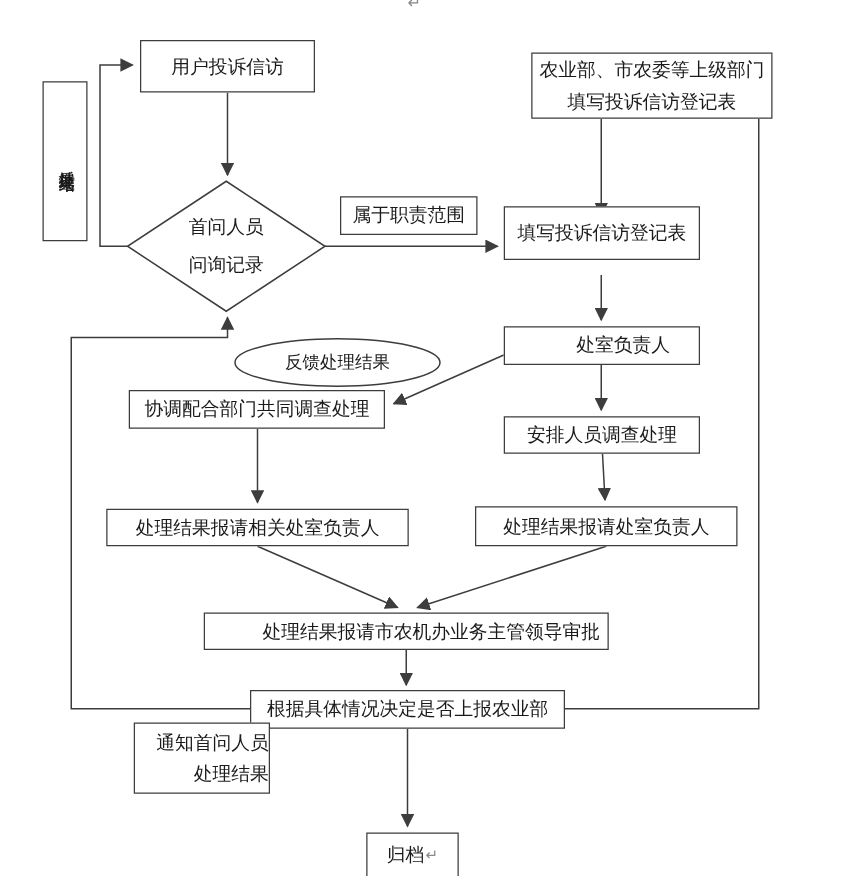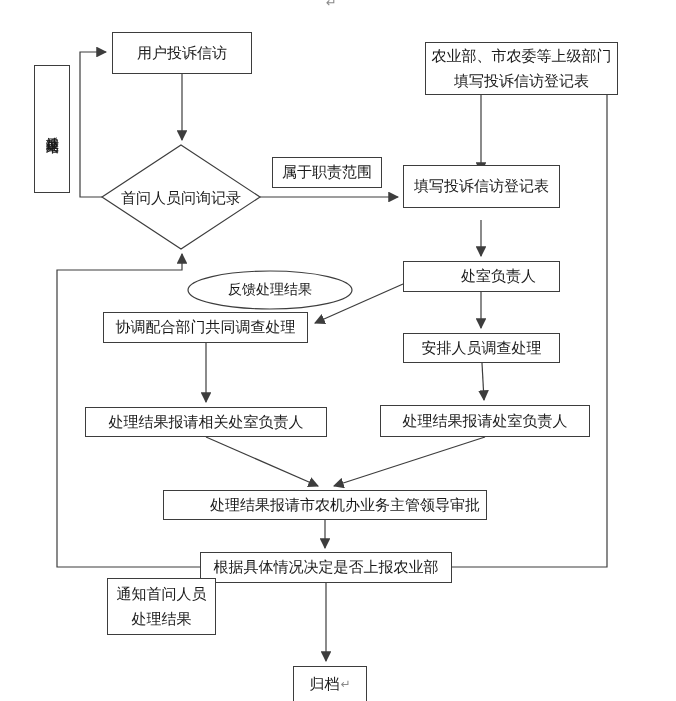--- a/index.html
+++ b/index.html
@@ -31,21 +31,21 @@
     background:#ffffff;
     display:flex;align-items:center;justify-content:center;
     text-align:center;
     font-size:15px;line-height:1.5;
     z-index:2;
     white-space:nowrap;
   }
   .node.multiline{flex-direction:column;white-space:normal;line-height:25px;margin-left:40px;}
   .diamond-label{
     position:absolute;left:121px;top:167px;width:120px;height:62px;
-    display:flex;flex-direction:row;align-items:center;justify-content:center;
+    display:flex;flex-direction:column;align-items:center;justify-content:center;
     line-height:31px;font-size:15px;z-index:3;text-align:left;font-family:Liberation Serif, serif;
   }
   .ellipse-label{
     position:absolute;left:190px;top:274px;width:160px;height:32px;
     display:flex;align-items:center;justify-content:center;
     font-size:14px;z-index:3;text-align:center;
   }
   .vertical-node{
     position:absolute;left:34px;top:65px;width:36px;height:128px;
     box-sizing:border-box;border:1px solid var(--line);background:#fff;
@@ -139,21 +139,21 @@
   <div class="node" style="left:103px;top:312px;width:205px;height:31px;">协调配合部门共同调查处理</div>
 
   <div class="node" style="left:85px;top:407px;width:242px;height:30px;">处理结果报请相关处室负责人</div>
 
   <div class="node" style="left:380px;top:405px;width:210px;height:32px;">处理结果报请处室负责人</div>
 
   <div class="node" style="left:163px;top:490px;width:324px;height:30px;padding-left:40px;">处理结果报请市农机办业务主管领导审批</div>
 
   <div class="node" style="left:200px;top:552px;width:252px;height:31px;">根据具体情况决定是否上报农业部</div>
 
-  <div class="node multiline" style="left:67px;top:578px;width:109px;height:57px;">
+  <div class="node multiline" style="left:67px;top:578px;width:109px;height:57px;align-items:flex-end;">
     <span>通知首问人员</span>
     <span>处理结果</span>
   </div>
 
   <div class="node" style="left:293px;top:666px;width:74px;height:36px;">
     <span class="archive-text">
       <span>归档</span>
         <span class="return-mark">↵</span>
     </span>
   </div>

